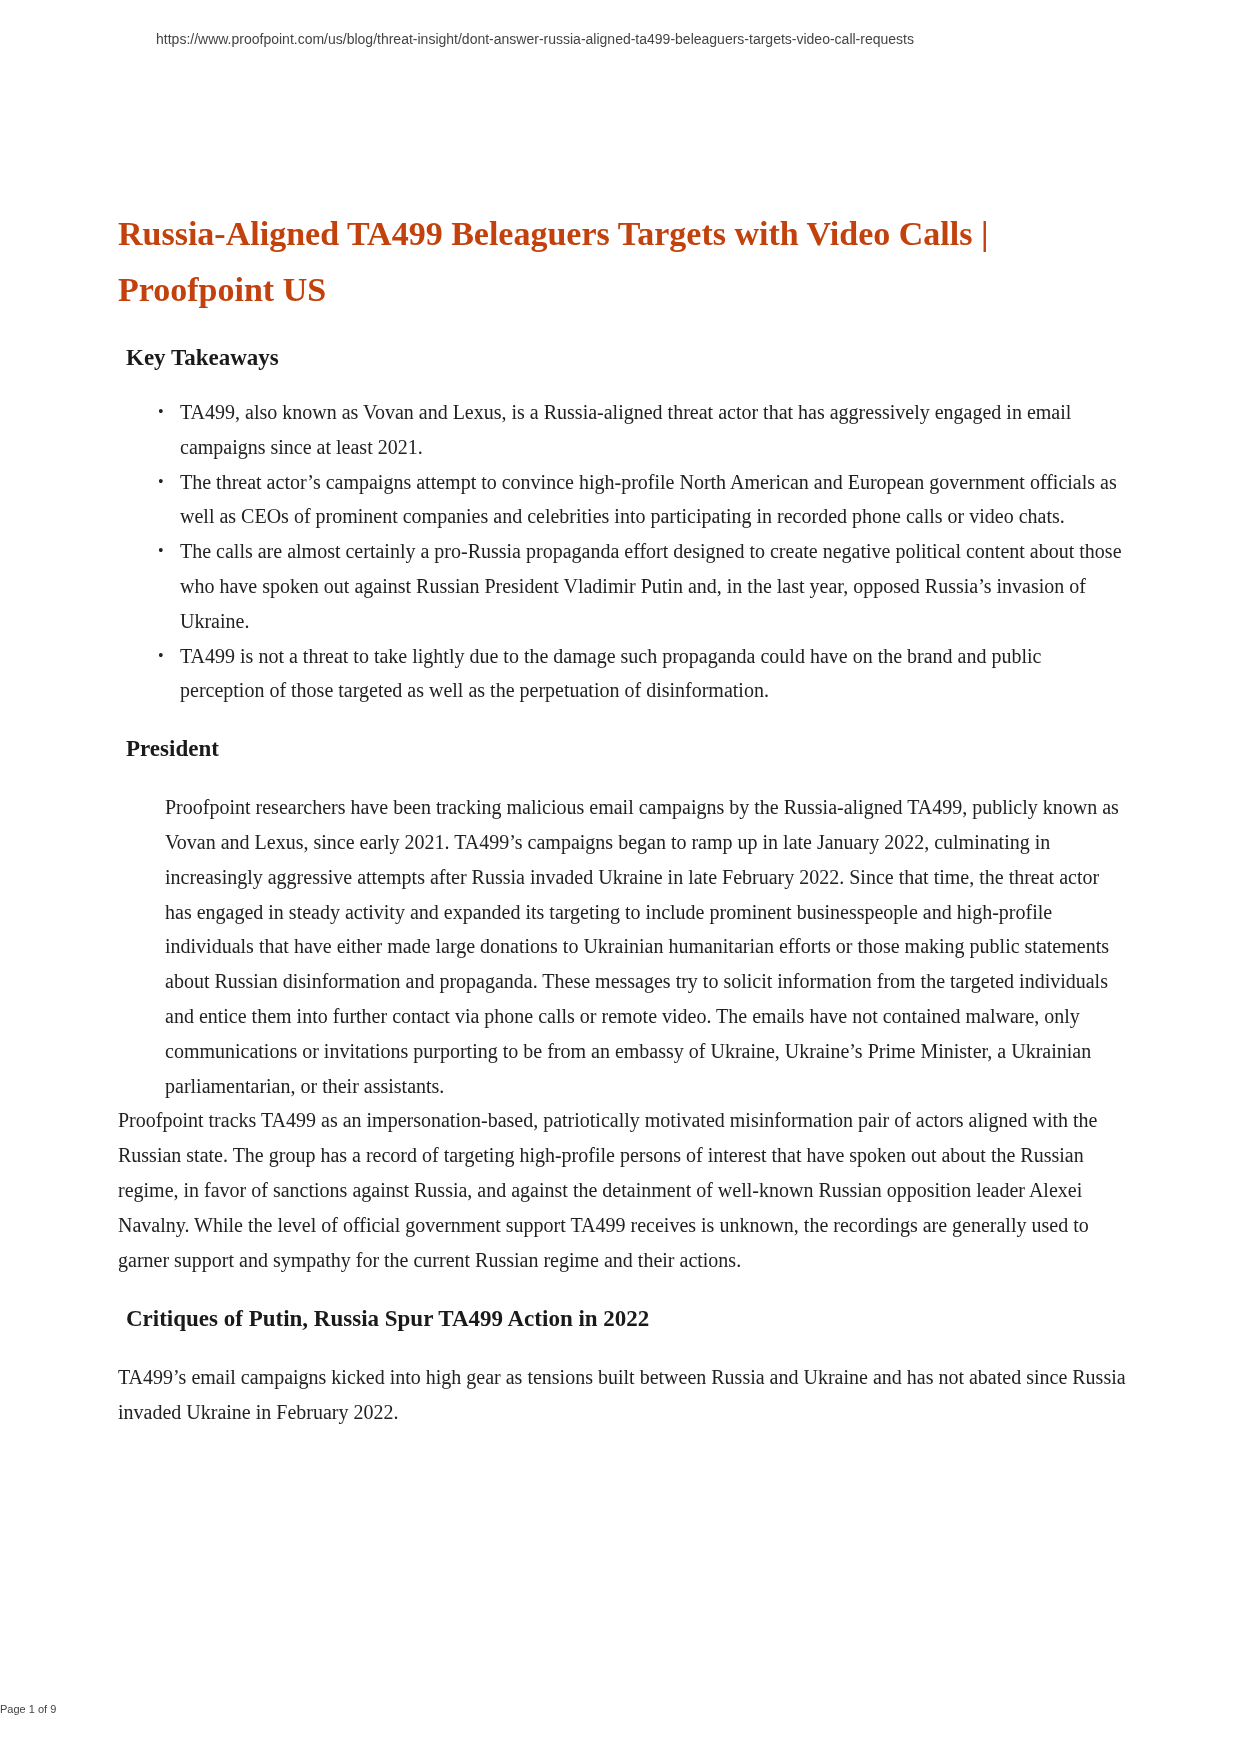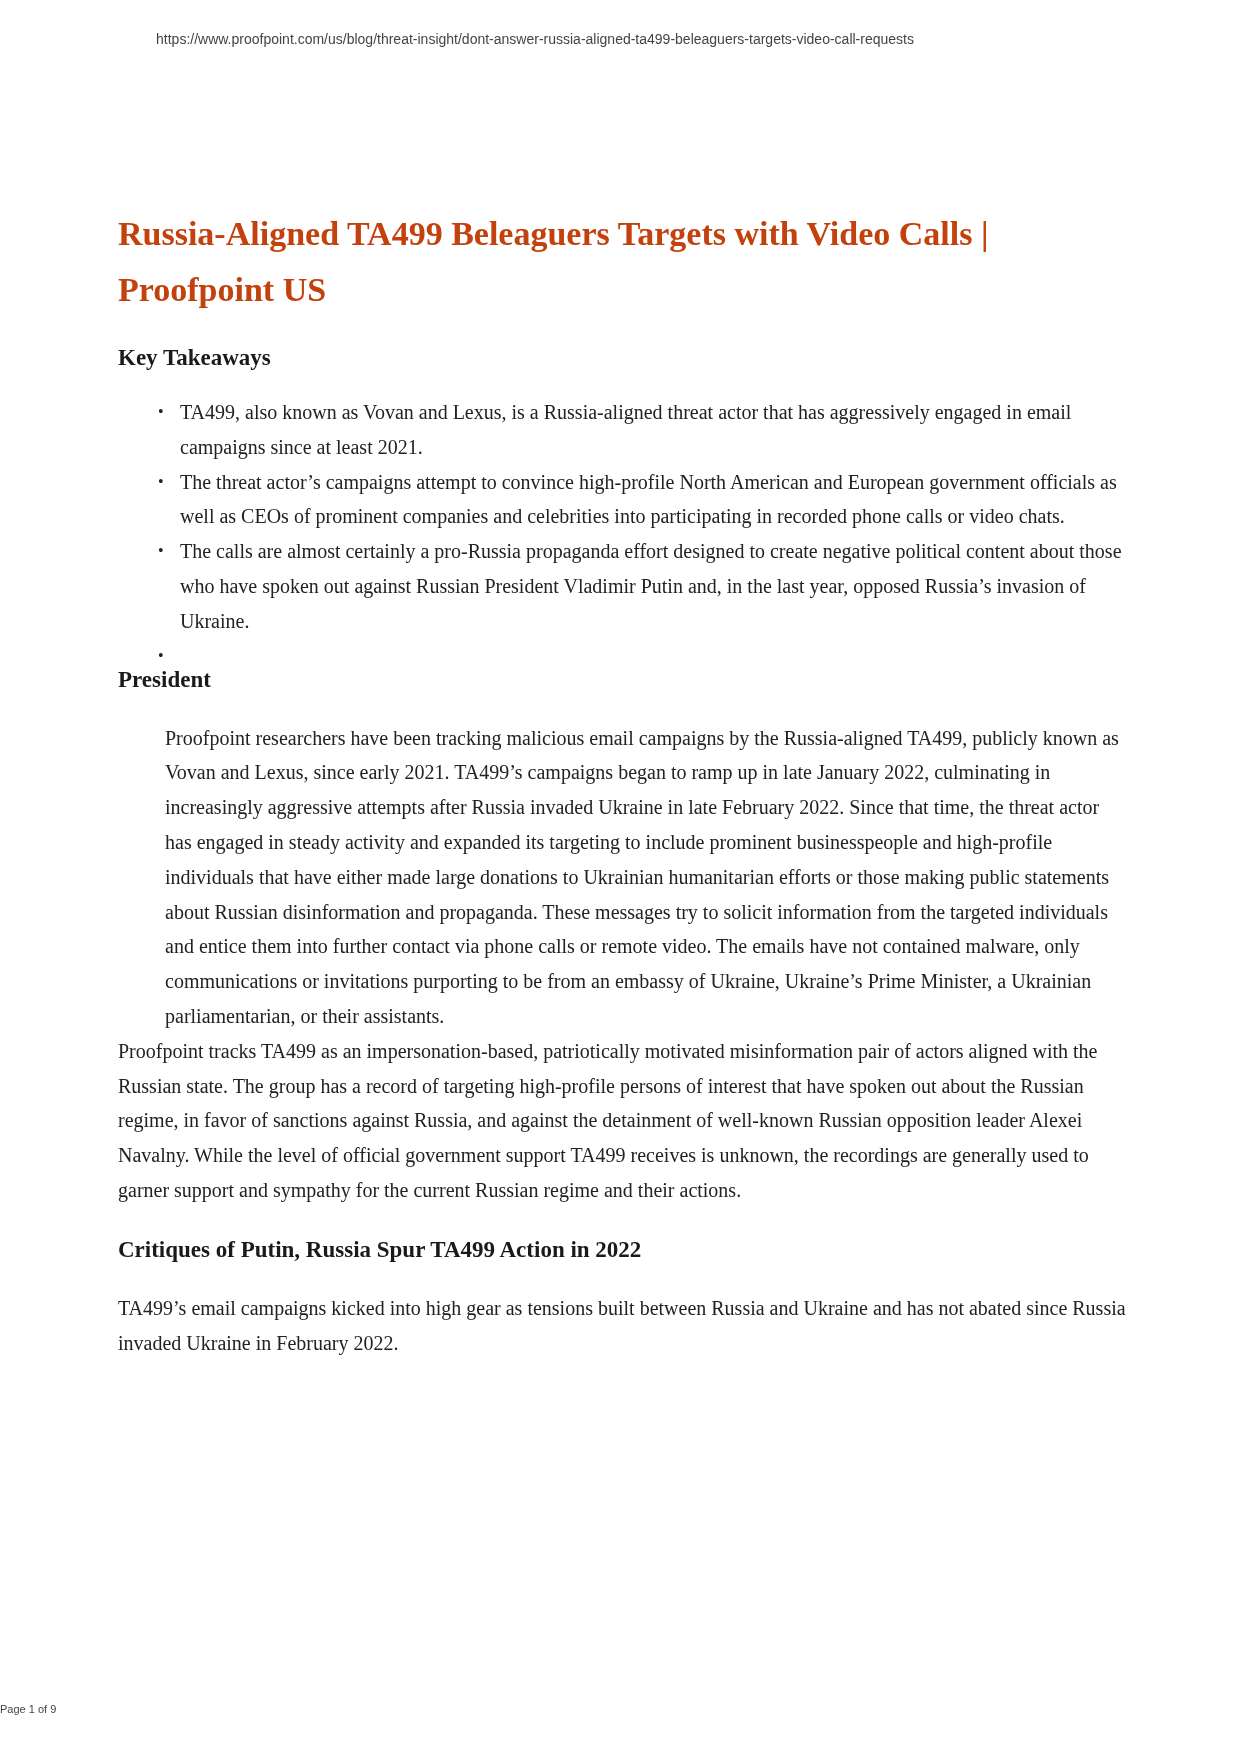--- a/index.html
+++ b/index.html
@@ -45,21 +45,21 @@
       line-height: 26px;
       color: #555555;
     }
     .published {
       margin: 22px 0 0 0;
       font-size: 17.5px;
       line-height: 22px;
       color: #777777;
     }
     h2 {
-      margin: 0;
+      margin: 8px;
       font-size: 23px;
       font-weight: bold;
       color: #1a1a1a;
       line-height: 30px;
     }
     h2.takeaways-heading { margin-top: 25px; }
     ul.takeaways {
       margin: 22px 0 0 0;
       padding: 0 0 0 62px;
       list-style: none;
@@ -115,20 +115,21 @@
     <li>
       <span class="bullet">•</span>
       <span>The threat actor’s campaigns attempt to convince high-profile North American and European government officials as well as CEOs of prominent companies and celebrities into participating in recorded phone calls or video chats.</span>
     </li>
     <li>
       <span class="bullet">•</span>
       <span>The calls are almost certainly a pro-Russia propaganda effort designed to create negative political content about those who have spoken out against Russian President Vladimir Putin and, in the last year, opposed Russia’s invasion of Ukraine.</span>
     </li>
     <li>
       <span class="bullet">•</span>
+      <span>TA499 is not a threat to take lightly due to the damage such propaganda could have on the brand and public perception of those targeted as well as the perpetuation of disinformation.</span>
     </li>
   </ul>
 
   <h2 class="overview-heading">President</h2>
   <p class="body-para para-1">Proofpoint researchers have been tracking malicious email campaigns by the Russia-aligned TA499, publicly known as Vovan and Lexus, since early 2021. TA499’s campaigns began to ramp up in late January 2022, culminating in increasingly aggressive attempts after Russia invaded Ukraine in late February 2022. Since that time, the threat actor has engaged in steady activity and expanded its targeting to include prominent businesspeople and high-profile individuals that have either made large donations to Ukrainian humanitarian efforts or those making public statements about Russian disinformation and propaganda. These messages try to solicit information from the targeted individuals and entice them into further contact via phone calls or remote video. The emails have not contained malware, only communications or invitations purporting to be from an embassy of Ukraine, Ukraine’s Prime Minister, a Ukrainian parliamentarian, or their assistants.</p>
   <p class="body-para para-2">Proofpoint tracks TA499 as an impersonation-based, patriotically motivated misinformation pair of actors aligned with the Russian state. The group has a record of targeting high-profile persons of interest that have spoken out about the Russian regime, in favor of sanctions against Russia, and against the detainment of well-known Russian opposition leader Alexei Navalny. While the level of official government support TA499 receives is unknown, the recordings are generally used to garner support and sympathy for the current Russian regime and their actions.</p>
 
   <h2 class="critiques-heading">Critiques of Putin, Russia Spur TA499 Action in 2022</h2>
   <p class="body-para para-3">TA499’s email campaigns kicked into high gear as tensions built between Russia and Ukraine and has not abated since Russia invaded Ukraine in February 2022.</p>
 </div>

